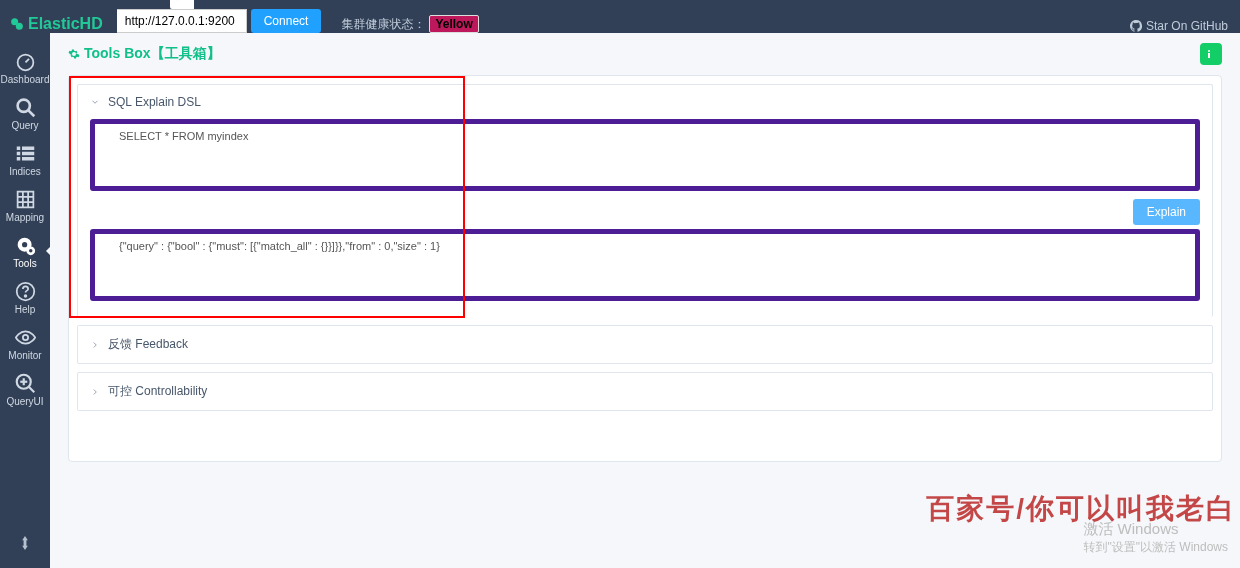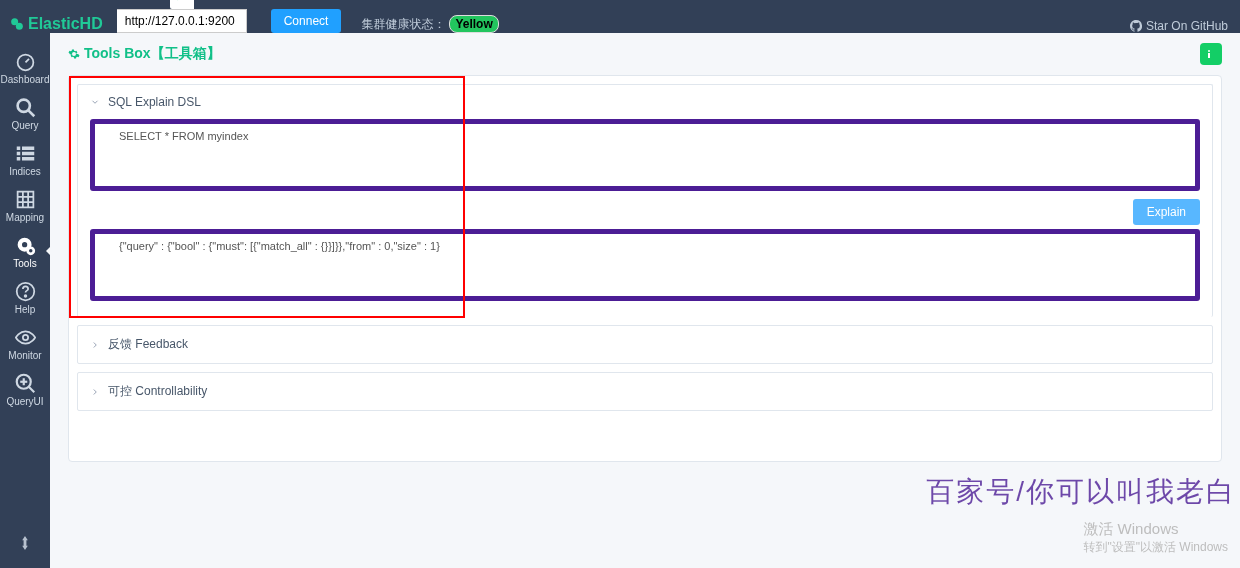--- a/index.html
+++ b/index.html
@@ -6,24 +6,24 @@
 body { width: 1240px; height: 568px; background: #fff; overflow: hidden; position: relative; }
 
 .topbar { height: 33px; background: #324057; display: flex; align-items: flex-end; padding: 16px 12px 0 10px; position: relative; z-index: 3; }
 .brand { display: flex; align-items: center; gap: 4px; margin-right: 14px; }
 .brand-icon { width: 14px; height: 14px; }
 .brand-text { color: #20c997; font-size: 16px; font-weight: bold; }
 .conn-box { display: flex; align-items: center; flex-direction: column; }
 .conn-status { width: 24px; height: 24px; background: #fff; display: flex; align-items: center; justify-content: center; border-radius: 2px 0 0 2px; }
 .conn-status svg { width: 11px; height: 11px; display: block; }
 .conn-input { width: 130px; height: 24px; font-size: 12px; padding: 0 8px; border: 1px solid #ccc; border-left: none; outline: none; }
-.connect-btn { height: 24px; background: #20a0ff; color: #fff; border: none; padding: 0 13px; font-size: 12px; margin-left: 24px; border-radius: 3px; cursor: pointer; }
+.connect-btn { height: 24px; background: #20a0ff; color: #fff; border: none; padding: 0 13px; font-size: 12px; margin-left: 4px; border-radius: 3px; cursor: pointer; }
 .health { margin-left: 20px; font-size: 12px; display: flex; align-items: center; gap: 4px; }
 .health-label { color: #bfcbd9; }
-.health-badge { background: #22c55e; color: #000; padding: 1px 5px; font-weight: bold; border-radius: 8px; border: 1px solid #ddd; }
+.health-badge { background: #be185d; color: #000; padding: 1px 5px; font-weight: bold; border-radius: 2px; border: 1px solid #ddd; }
 .github { margin-left: auto; color: #bfcbd9; font-size: 12px; display: flex; align-items: center; gap: 4px; }
 .github svg { width: 12px; height: 12px; }
 
 .sidebar { position: absolute; top: 33px; left: 0; width: 50px; height: calc(100% - 33px); background: #324057; display: flex; flex-direction: column; align-items: center; padding-top: 12px; z-index: 2; }
 .sidebar-item { width: 50px; display: flex; flex-direction: column; align-items: center; color: #cfd8e3; padding: 6px 0; cursor: pointer; position: relative; }
 .sidebar-item.active { color: #fff; }
 .sidebar-item.active::after { content: ""; position: absolute; right: -1px; top: 50%; transform: translateY(-60%); width: 0; height: 0; border-top: 5px solid transparent; border-bottom: 5px solid transparent; border-right: 5px solid #f5f7fa; }
 .sidebar-item svg, .sidebar-item .sicon { width: 21px; height: 21px; }
 .sidebar-item span { font-size: 10px; margin-top: 2px; }
 .sidebar-bottom { margin-top: auto; margin-bottom: 14px; color: #cfd8e3; cursor: pointer; }
@@ -41,21 +41,21 @@
 .section-head { padding: 10px 12px; font-size: 12px; color: #48576a; display: flex; align-items: center; cursor: pointer; }
 .section-head svg { width: 10px; height: 10px; margin-right: 8px; }
 .section-body { padding: 0 12px 12px; position: relative; }
 .ta { width: 100%; height: 72px; border: 5px solid #4c1d95; border-radius: 3px; font-size: 11px; padding: 6px 24px; color: #555; resize: none; font-family: Arial, sans-serif; outline: none; }
 .explain-row { display: flex; justify-content: flex-end; margin: 4px 0; }
 .explain-btn { background: #58b7ff; color: #fff; border: none; padding: 6px 14px; font-size: 12px; border-radius: 3px; cursor: pointer; }
 .red-box { position: absolute; border: 2px solid #ff0000; pointer-events: none; }
 
 .watermark { position: absolute; right: 12px; bottom: 12px; color: #bdbdbd; font-size: 12px; z-index: 4; }
 .watermark .w1 { font-size: 15px; }
-.watermark2 { position: absolute; right: 4px; bottom: 57px; color: #4c1d95; font-size: 28px; font-weight: 400; letter-spacing: 2px; z-index: 4; opacity: .8; }
+.watermark2 { position: absolute; right: 4px; bottom: 40px; color: #b91c1c; font-size: 28px; font-weight: 700; letter-spacing: 2px; z-index: 4; opacity: .8; }
 </style>
 </head>
 <body>
 
 <div class="topbar">
   <div class="brand">
     <svg class="brand-icon" viewBox="0 0 24 24" fill="#20c997">
         <circle cx="8" cy="8" r="6"></circle>
         <circle cx="16" cy="16" r="6"></circle>
       </svg>

